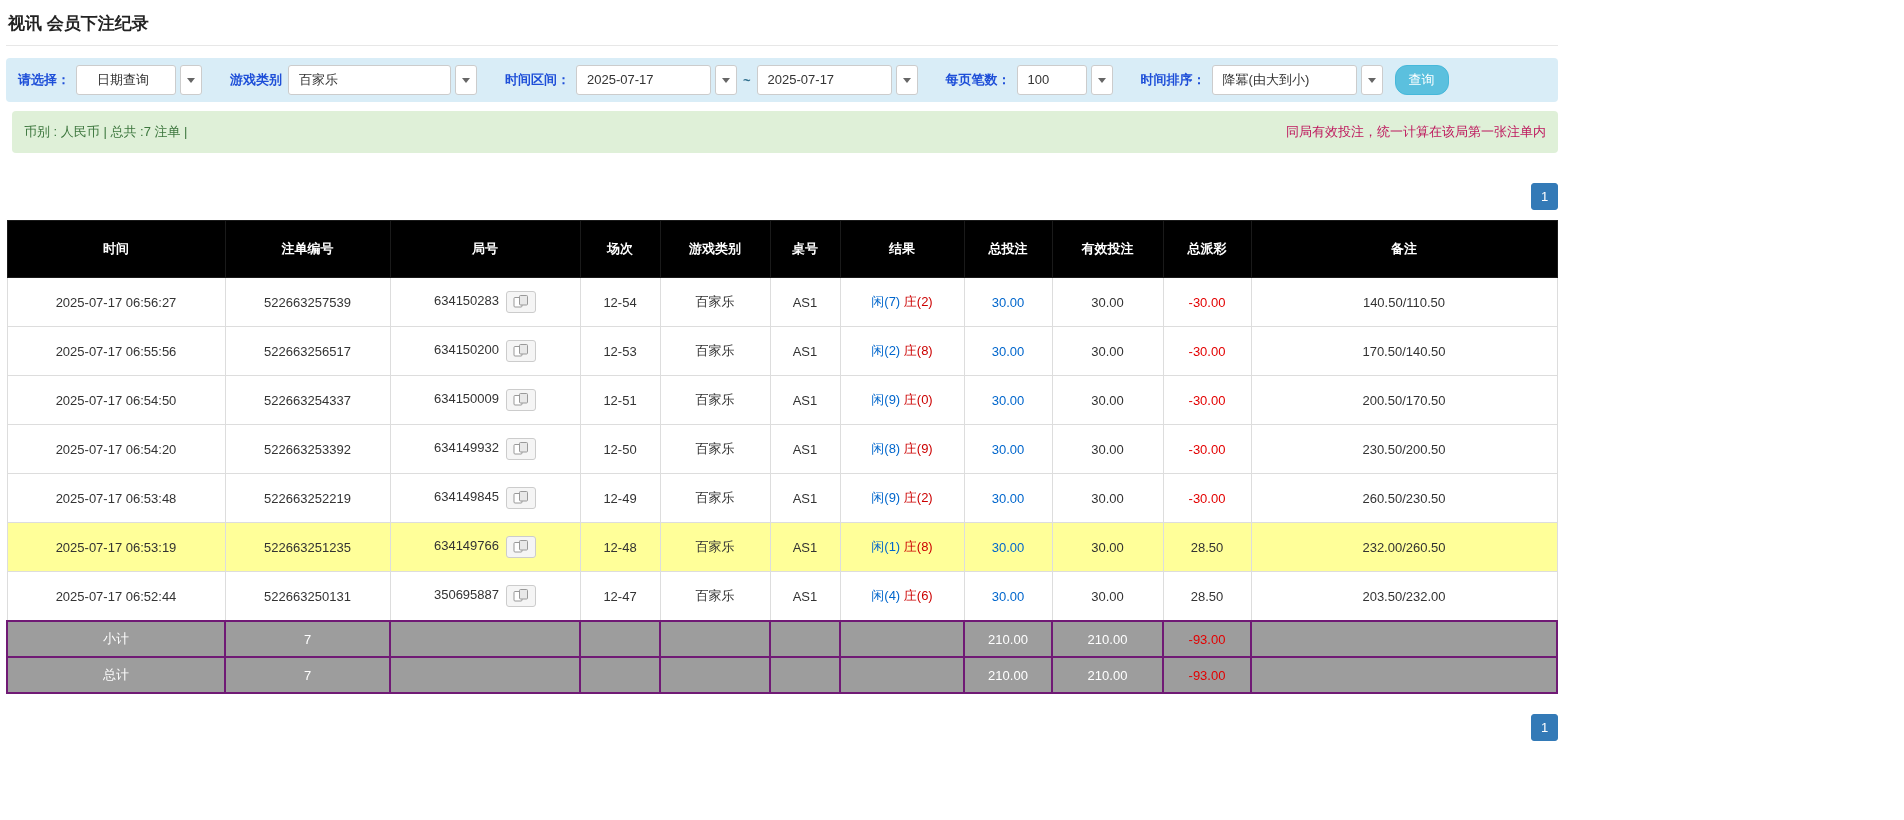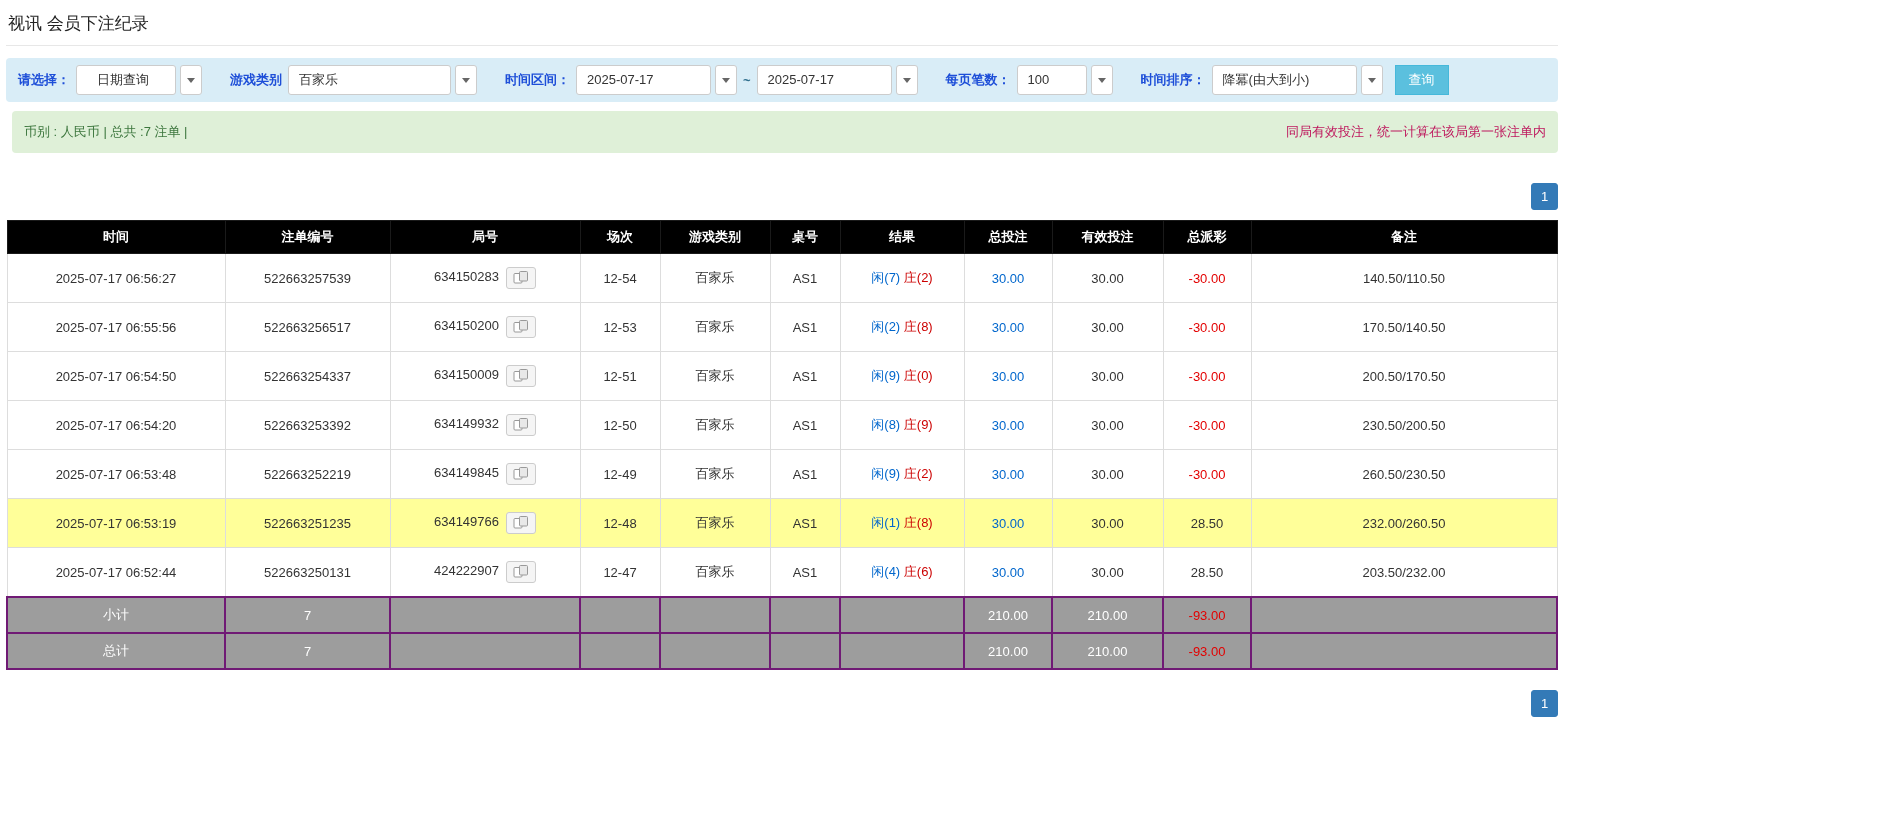--- a/index.html
+++ b/index.html
@@ -7,21 +7,21 @@
   body {
     font-family: "Liberation Sans", "DejaVu Sans", sans-serif;
     font-size: 13px;
     color: #333;
   }
   .page { width: 1558px; padding: 8px 0 0 6px; }
 
   
   .page-title {
     font-size: 17px;
-    font-weight: normal;
+    font-weight: bold;
     color: #222;
     padding: 4px 2px 10px 2px;
     border-bottom: 1px solid #e7e7e7;
     margin-bottom: 12px;
   }
 
   
   .filter-bar {
     background: #d9edf7;
     border-radius: 4px;
@@ -71,21 +71,21 @@
   .w-type  { width: 100px; padding-left: 20px; }
   .w-game  { width: 163px; }
   .w-date  { width: 135px; }
   .w-size  { width: 70px; }
   .w-sort  { width: 145px; }
   .tilde { margin: 0 6px; color: #31708f; font-weight: bold; }
   .btn-search {
     background: #5bc0de;
     border: 1px solid #46b8da;
     color: #fff;
-    border-radius: 0;
+    border-radius: 12px;
     height: 30px;
     padding: 0 13px;
     font-size: 13px;
     margin-left: 12px;
     cursor: pointer;
     font-family: inherit;
   }
 
   
   .info-bar {
@@ -117,21 +117,21 @@
     font-family: inherit;
   }
 
   
   table { width: 100%; border-collapse: collapse; table-layout: fixed; }
   thead th {
     background: #000;
     color: #fff;
     font-weight: bold;
     font-size: 13px;
-    padding: 7px 4px;
+    padding: 19px 4px;
     border: 1px solid #1a1a1a;
     text-align: center;
   }
   tbody td {
     border: 1px solid #ddd;
     background: #fff;
     text-align: center;
     padding: 13px 4px;
     font-size: 13px;
     color: #333;
@@ -394,21 +394,21 @@
       <a class="bet-link">30.00</a>
     </td>
     <td>30.00</td>
     <td class="payout">28.50</td>
     <td>232.00/260.50</td>
   </tr>
         <tr>
     <td>2025-07-17 06:52:44</td>
     <td>522663250131</td>
     <td>
-      <span>424222907</span><button class="icon-btn"><svg width="16" height="13" viewBox="0 0 16 13">
+      <span>350695887</span><button class="icon-btn"><svg width="16" height="13" viewBox="0 0 16 13">
                 <rect x="1" y="2.5" width="8" height="9.5" rx="1" fill="#fff" stroke="#999"></rect>
                 <rect x="6.5" y="0.5" width="8" height="9.5" rx="1" fill="#e8e8e8" stroke="#999"></rect>
               </svg></button>
     </td>
     <td>12-47</td>
     <td>百家乐</td>
     <td>AS1</td>
     <td>
       <span class="player">闲(4)</span>
       <span class="banker">庄(6)</span>

